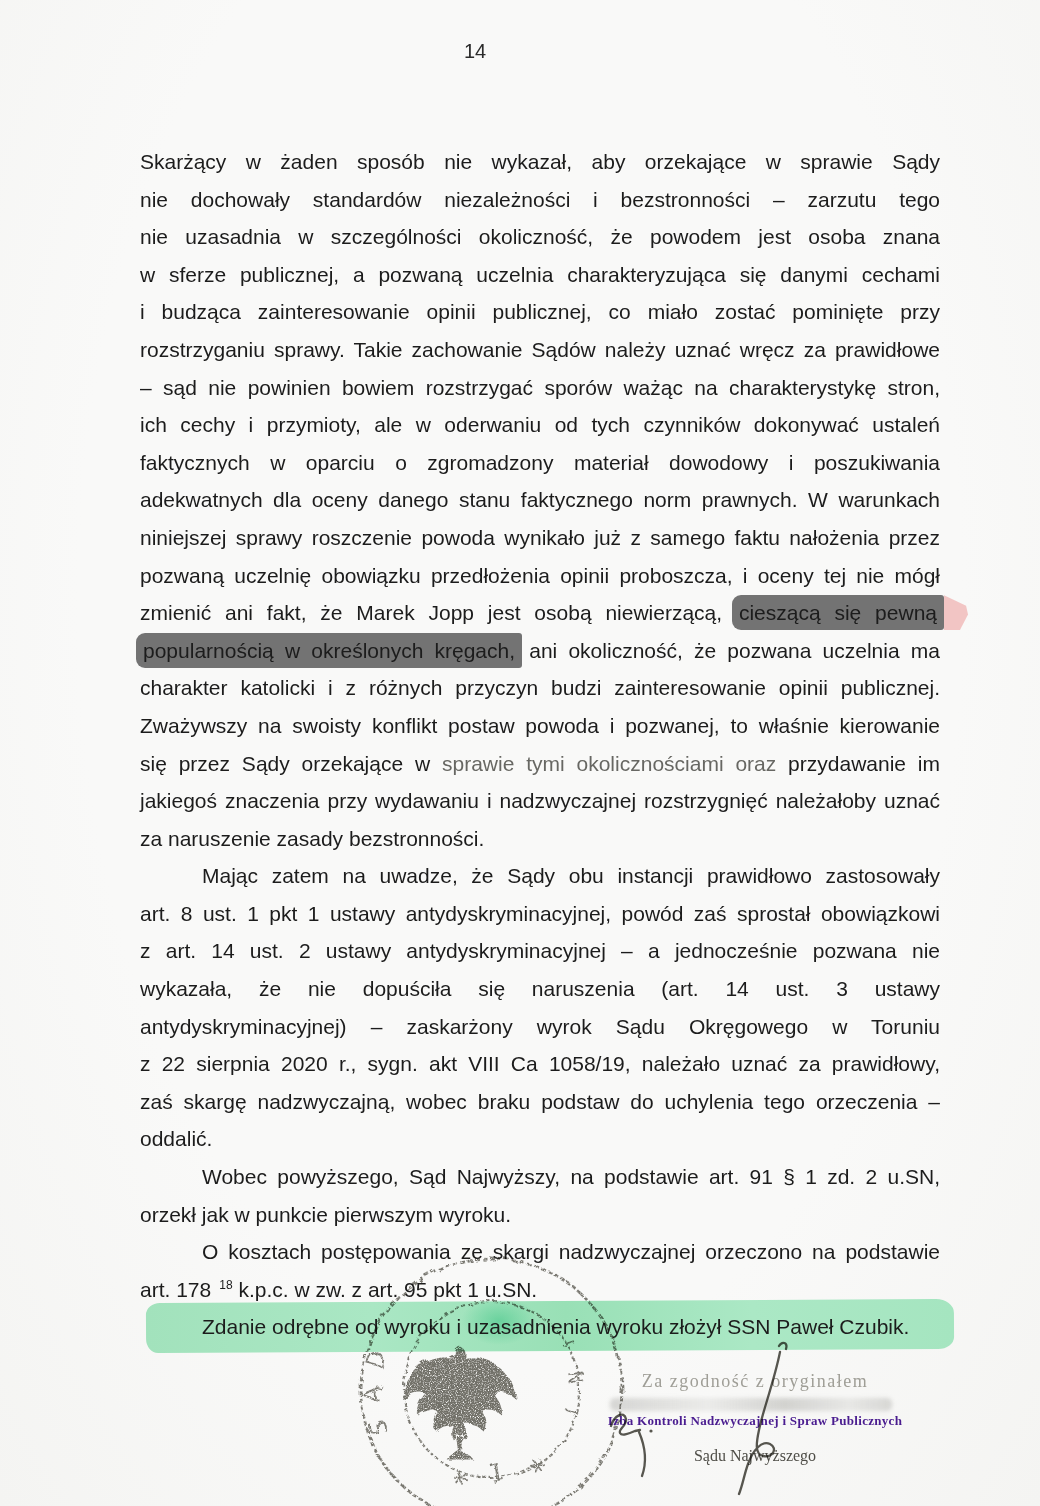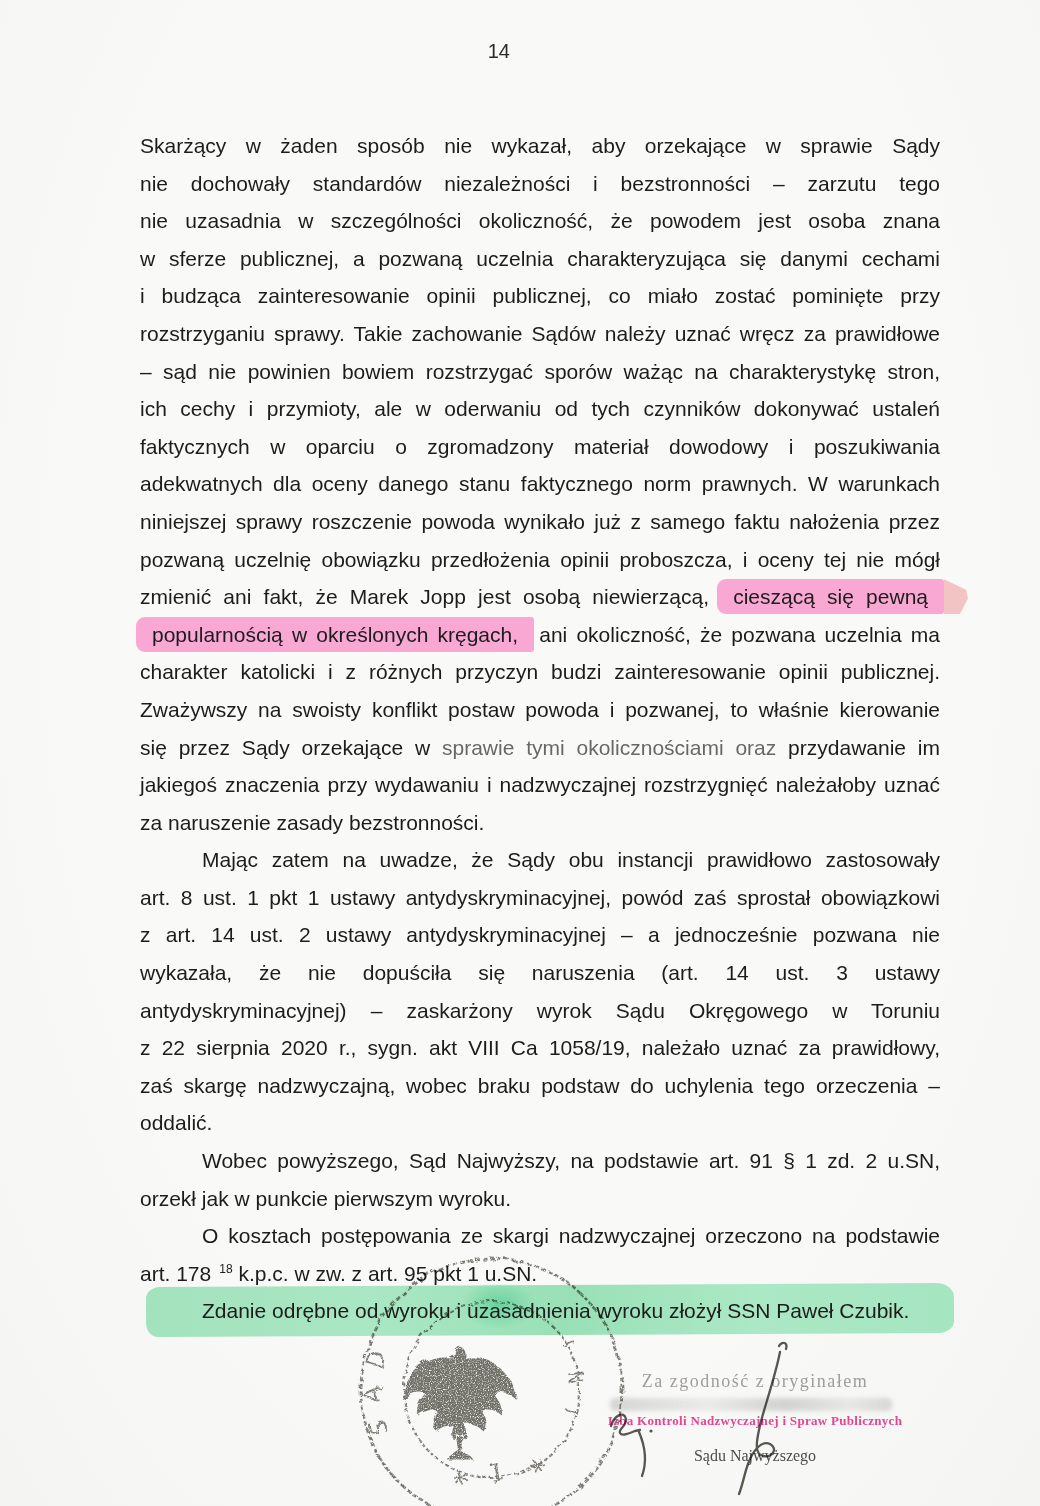--- a/index.html
+++ b/index.html
@@ -3,34 +3,34 @@
 <meta charset="utf-8">
 <style>
   html,body{margin:0;padding:0;}
   body{
     width:1040px;height:1506px;position:relative;overflow:hidden;
     background:radial-gradient(ellipse at 50% 40%, #f9f9f8 60%, #f4f4f2 100%);
     font-family:"Liberation Sans", sans-serif;
     color:#1e1e1e;
   }
   #page-number{
-    position:absolute;top:40px;left:440px;width:70px;text-align:right;
+    position:absolute;top:40px;left:440px;width:70px;text-align:center;
     font-size:20px;color:#2b2b2b;
   }
   #doc-text{
-    position:absolute;top:127px;left:140px;width:800px;
+    position:absolute;top:143px;left:140px;width:800px;
     font-size:21px;line-height:37.6px;color:#1c1c1c;
   }
   .line{text-align:justify;text-align-last:justify;}
   .line.last{text-align-last:left;}
   .line.indent{text-indent:62px;}
   sup{font-size:12px;line-height:0;vertical-align:super;margin-left:8px;}
   .faded{color:#54544f;filter:blur(0.5px);opacity:.88;}
   .hl-pink{
-    position:relative;background:#f9a8d4;padding:6px 16px;margin:5px -4px;
+    position:relative;background:#737373;padding:6px 7px;margin:5px -4px;
     border-radius:9px 3px 3px 9px;
   }
   .hl-arrow::after{
     content:"";position:absolute;left:100%;top:0;height:100%;width:24px;
     background:#f2c5c4;
     clip-path:polygon(0 0, 92% 30%, 100% 55%, 66% 100%, 0 100%);
   }
   .green-band{position:relative;z-index:0;}
   .green-band::before{
     content:"";position:absolute;z-index:-1;left:6px;right:-14px;top:-7px;bottom:-5px;
@@ -52,21 +52,21 @@
     font-size:18px;letter-spacing:1.5px;color:#a4a39c;filter:blur(.45px);
     font-weight:normal;
     margin-top:15px;
   }
   .cert-smudge{
     height:13px;margin:6px 18px 2px 10px;border-radius:5px;
     background:linear-gradient(90deg, rgba(128,128,122,.28), rgba(128,128,122,.10) 35%, rgba(128,128,122,.30) 62%, rgba(128,128,122,.12) 85%, rgba(128,128,122,.26));
     filter:blur(2.2px);
   }
   .cert-chamber{
-    font-size:13px;font-weight:bold;color:#ec4899;letter-spacing:.3px;
+    font-size:13px;font-weight:bold;color:#4c1d95;letter-spacing:.3px;
     filter:blur(.3px);margin-top:2px;white-space:nowrap;
   }
   .cert-court{font-size:16px;color:#504f49;filter:blur(.25px);margin-top:18px;}
   .cert-name{
     font-size:21px;font-style:italic;color:#b91c1c;letter-spacing:2px;
     margin-top:48px;filter:blur(.2px);
   }
   .cert-title{font-size:15px;color:#4a4945;letter-spacing:1.6px;margin-top:2px;filter:blur(.25px);}
 </style>
 </head>

